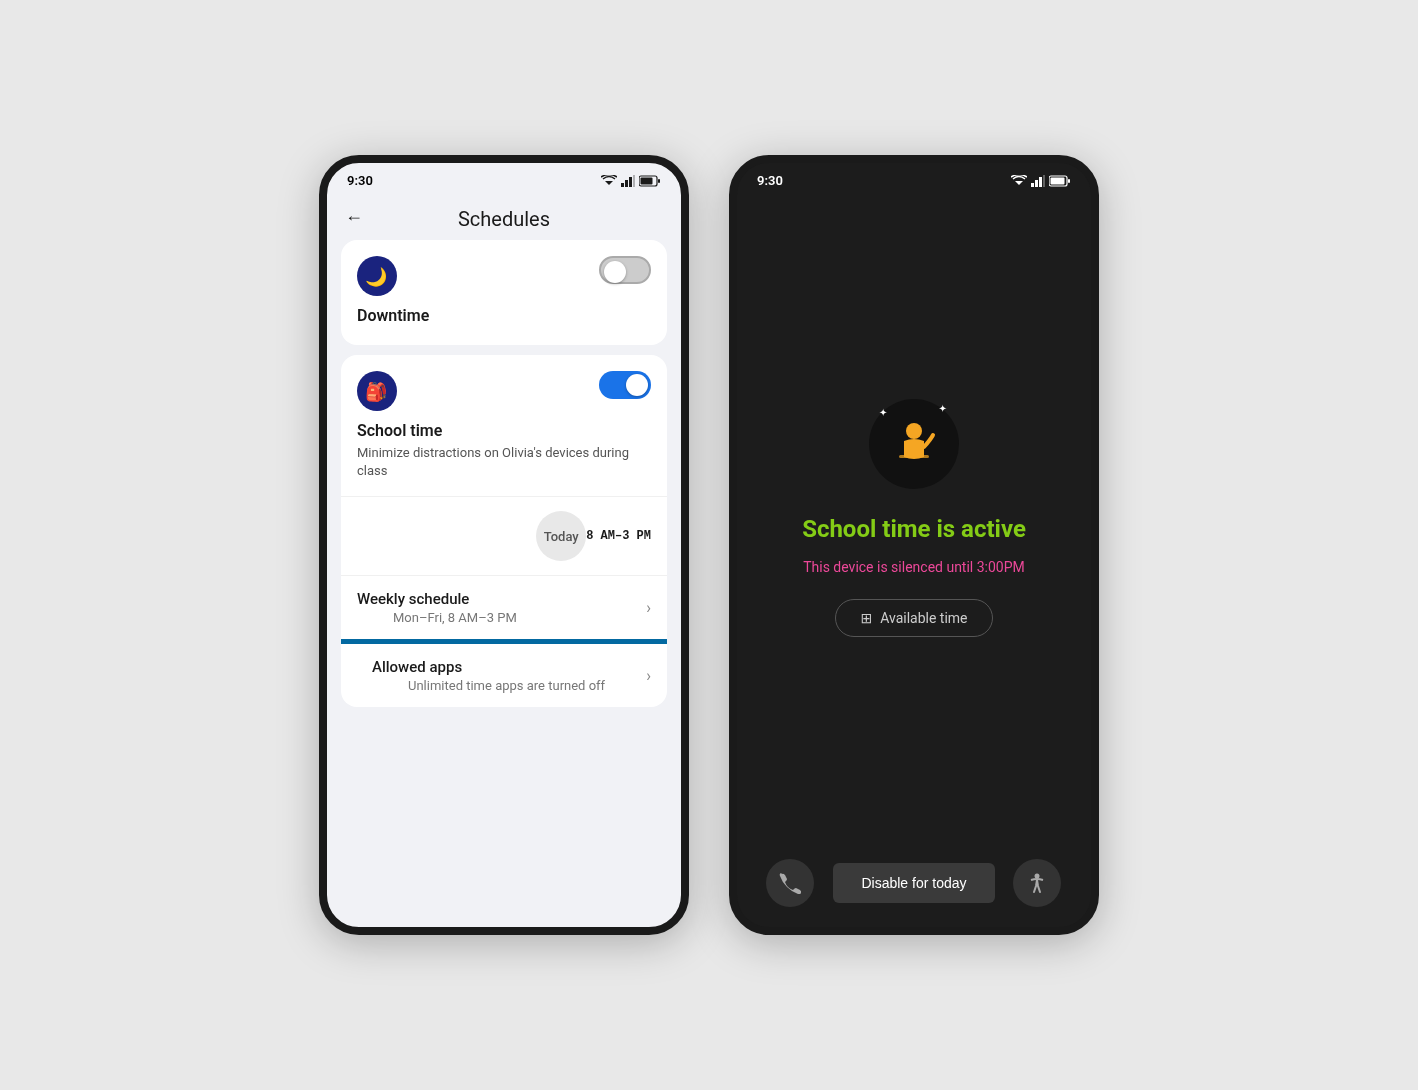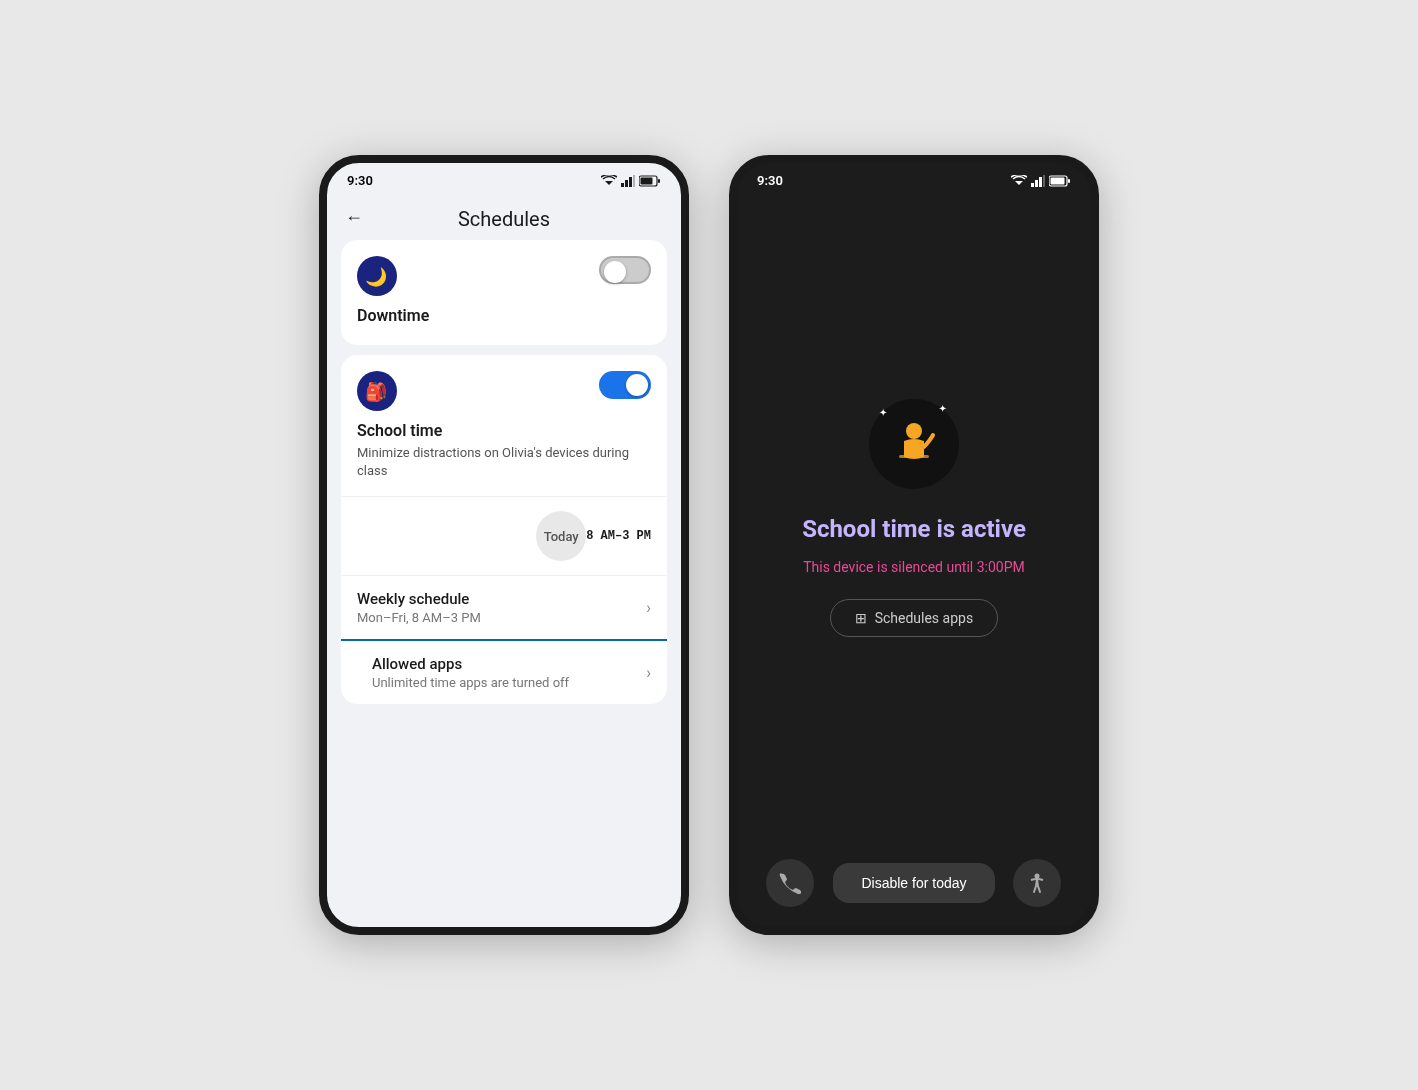--- a/index.html
+++ b/index.html
@@ -156,41 +156,42 @@
       border-radius: 16px;
       overflow: hidden;
       margin-bottom: 10px;
     }
 
     .list-item {
       display: flex;
       justify-content: space-between;
       align-items: center;
       padding: 14px 16px;
-      border-bottom: 2px solid #0369a1;
+      border-bottom: 5px solid #0369a1;
       cursor: pointer;
     }
 
     .list-item:last-child {
       border-bottom: none;
       padding-left: 31px;
     }
 
     .list-item-left {}
 
     .list-item-title {
       font-size: 15px;
       font-weight: 500;
       color: #1a1a1a;
     }
 
     .list-item-sub {
       font-size: 13px;
       color: #777;
       margin-top: 2px;
+      margin-left: 36px;
     }
 
     .list-item-right-text {
       font-size: 12px;
       font-weight: 600;
       color: #1a1a1a;
       font-family: Liberation Mono, monospace;
     }
 
     .chevron {
@@ -283,21 +284,21 @@
       color: #ffffff;
       font-size: 10px;
     }
 
     .sparkle-tl { top: 8px; left: 10px; }
     .sparkle-tr { top: 4px; right: 12px; }
 
     .school-active-title {
       font-size: 24px;
       font-weight: 700;
-      color: #c4b5fd;
+      color: #84cc16;
       text-align: center;
     }
 
     .school-active-sub {
       font-size: 14px;
       color: #ec4899;
       text-align: center;
     }
 
     .available-apps-btn {
@@ -335,21 +336,21 @@
       background: #333;
       display: flex;
       align-items: center;
       justify-content: center;
       cursor: pointer;
       font-size: 20px;
     }
 
     .disable-btn {
       background: #3a3a3a;
-      border-radius: 16px;
+      border-radius: 6px;
       padding: 12px 28px;
       color: #ffffff;
       font-size: 14px;
       font-weight: 500;
       cursor: pointer;
       border: none;
     }
 
     
     svg { display: block; }
@@ -486,21 +487,21 @@
 
         <rect x="10" y="36" width="30" height="3" rx="1.5" fill="#f5a623" opacity="0.7"></rect>
       </svg>
     </div>
 
     <div class="school-active-title">School time is active</div>
     <div class="school-active-sub">This device is silenced until 3:00PM</div>
 
     <div class="available-apps-btn">
       <span class="apps-grid-icon">⊞</span>
-      <span>Schedules apps</span>
+      <span>Available time</span>
     </div>
   </div>
 
   <div class="bottom-bar">
     <div class="bottom-icon-btn">
       <svg width="22" height="22" viewBox="0 0 22 22">
         <path d="M3,2 Q4,1 6,3 L8,7 Q8,8 7,9 L6,10 Q7,13 9,15 Q11,17 14,18 L15,17 Q16,16 17,16 L21,18 Q23,20 22,21 Q21,23 19,22 Q13,20 8,15 Q3,10 1,4 Q0,2 2,1 Z" fill="#aaa"></path>
       </svg>
     </div>
     <button class="disable-btn">Disable for today</button>

